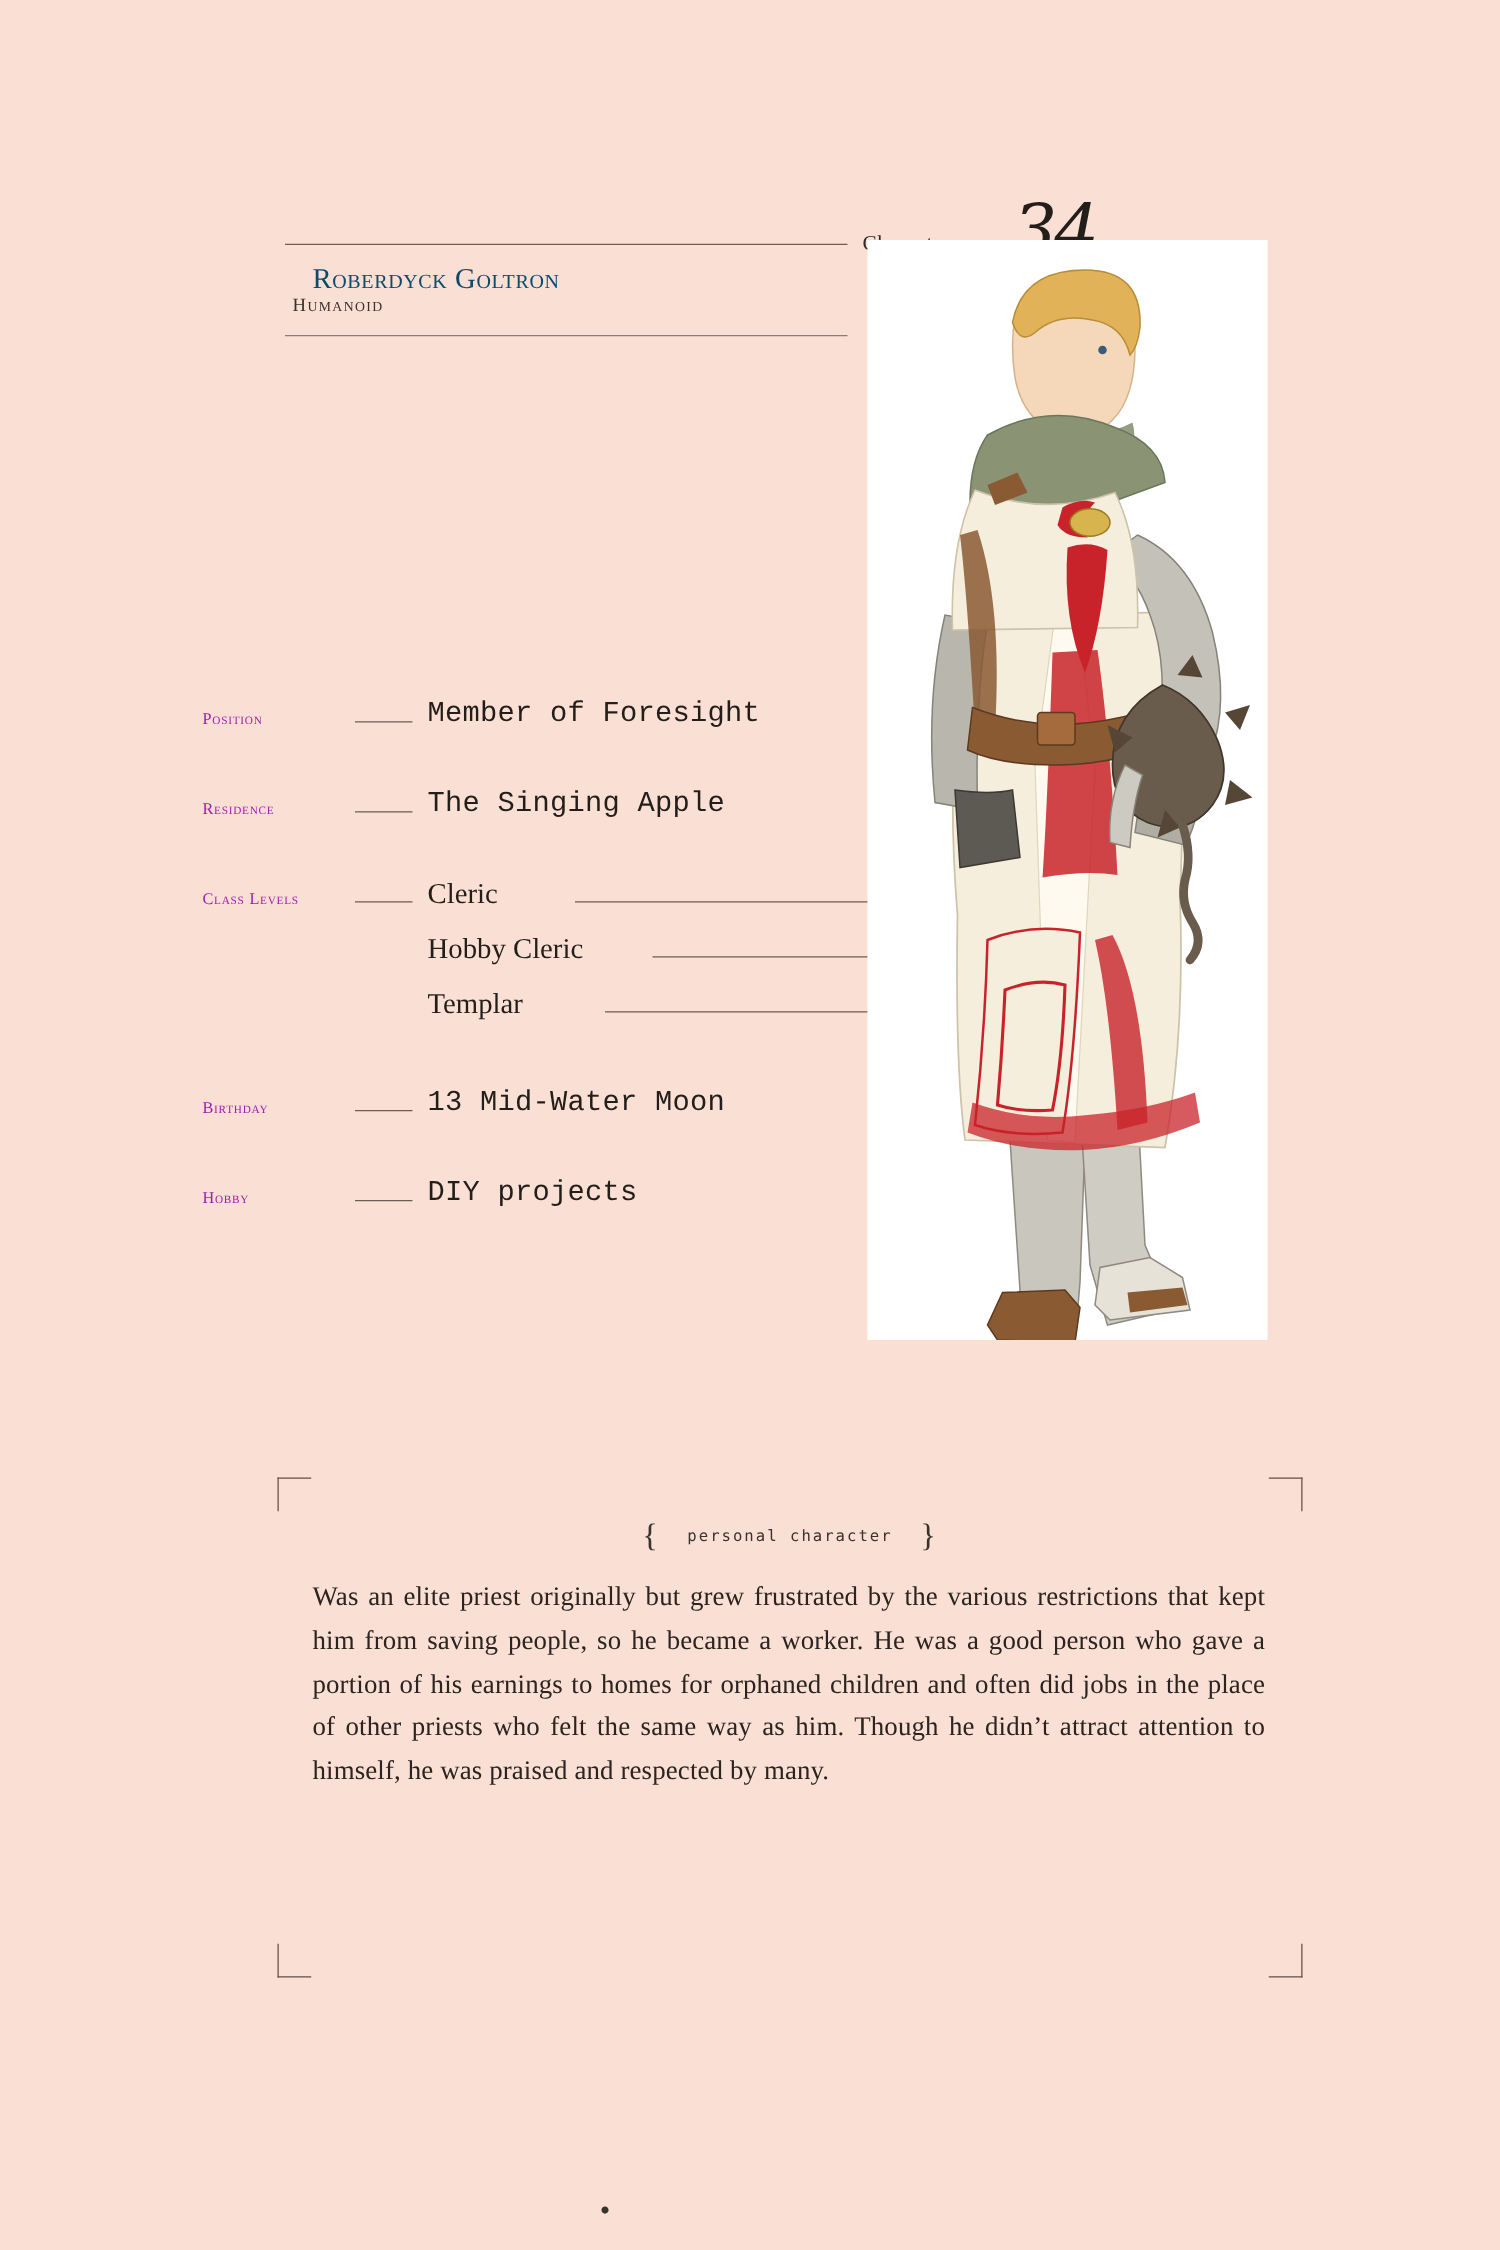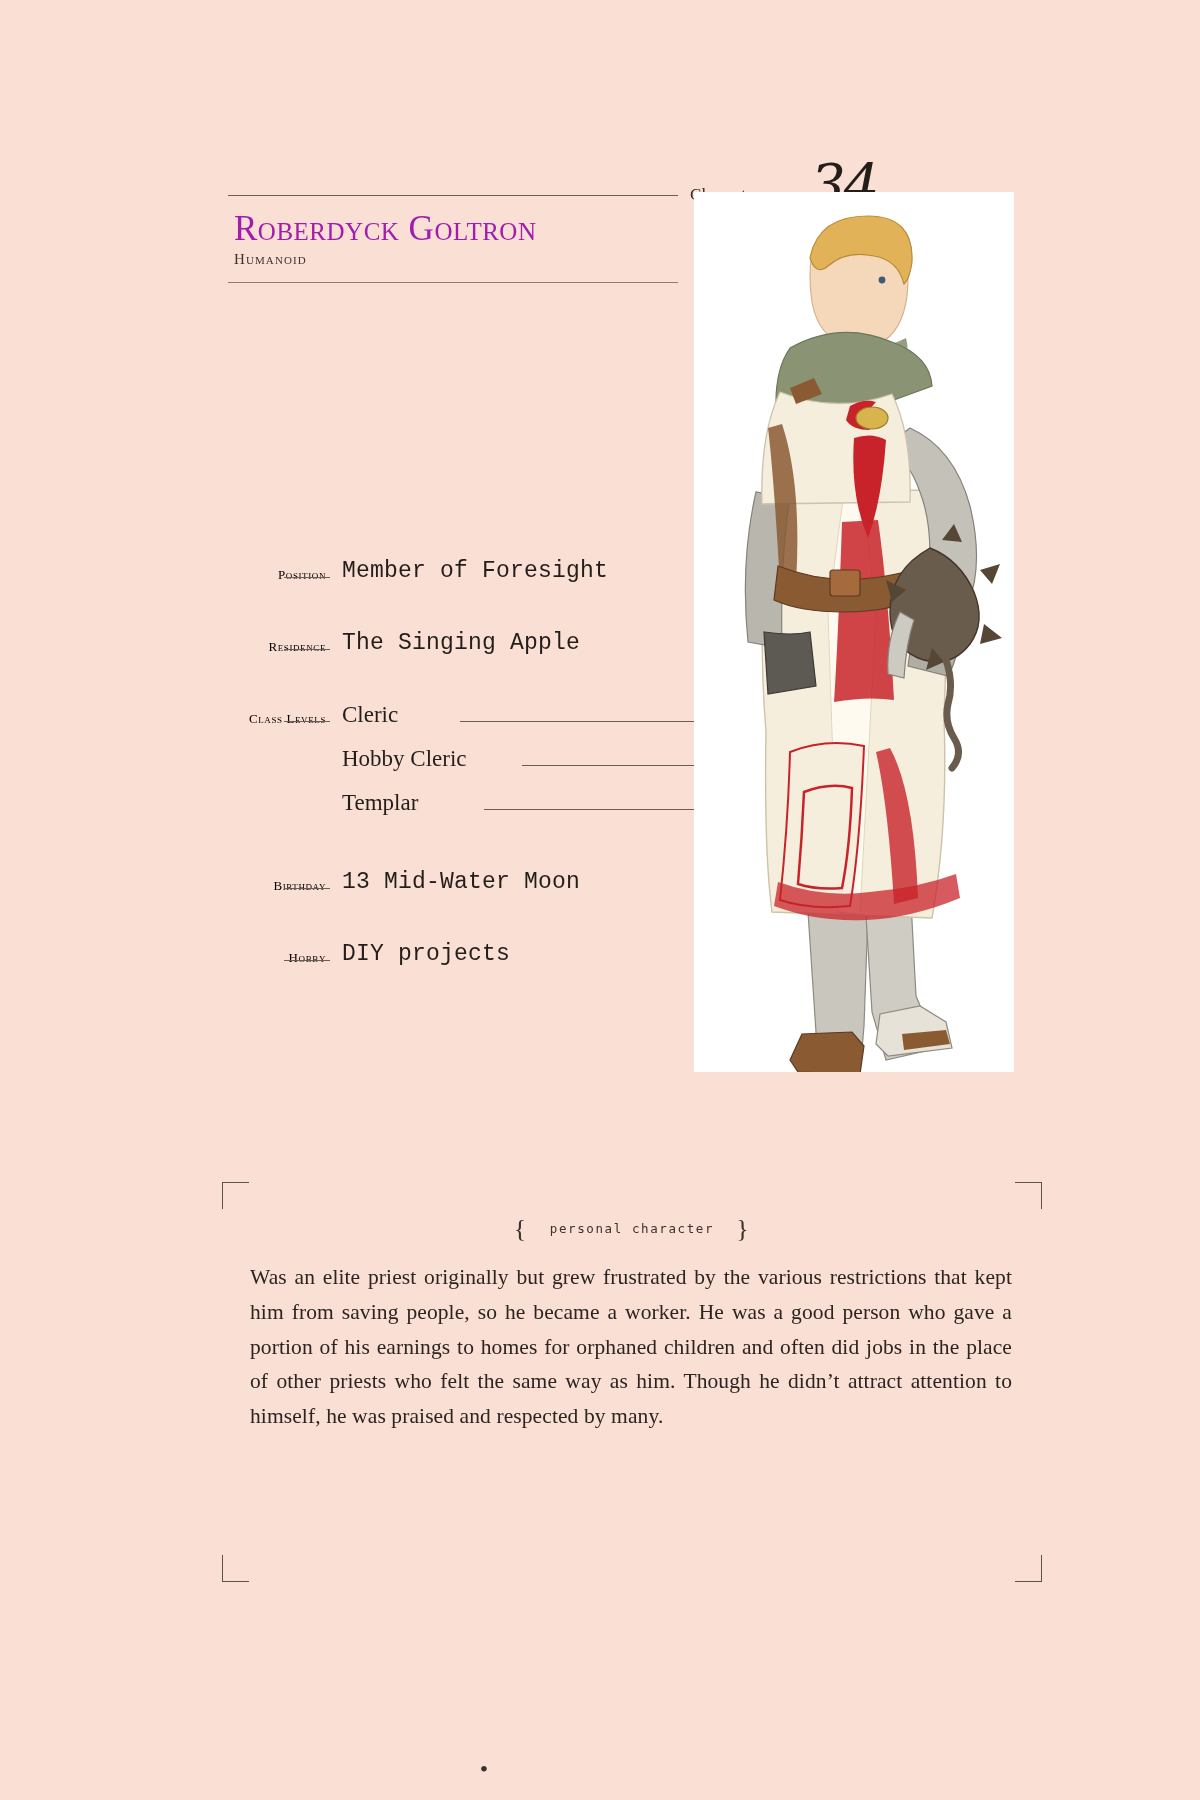--- a/index.html
+++ b/index.html
@@ -61,25 +61,25 @@
     background: #6b5e56;
     width: 450px;
   }
   .rule.thin { background: #8b7e75; }
 
   .name-block {
     padding: 10px 0 6px 6px;
   }
   .char-name {
     font-family: "Liberation Serif", serif;
-    font-size: 35px;
+    font-size: 23px;
     font-variant: small-caps;
     letter-spacing: 0.5px;
-    color: #a21caf;
-    margin: 4px 0 2px 0;
+    color: #0c4a6e;
+    margin: 4px 0 2px 16px;
     line-height: 1.1;
   }
   .char-race {
     font-family: "Liberation Serif", serif;
     font-size: 15px;
     font-variant: small-caps;
     letter-spacing: 1.1px;
     color: #3a322d;
     margin: 0 0 8px 0;
   }
@@ -98,28 +98,28 @@
     top: 555px;
     width: 460px;
   }
   .attr-row {
     position: relative;
     height: 72px;
   }
   .attr-row.tight { height: 42px; }
   .attr-key {
     position: absolute;
-    right: 356px;
+    right: 380px;
     top: 12px;
     width: 140px;
-    text-align: right;
+    text-align: left;
     font-size: 13px;
     font-variant: small-caps;
     letter-spacing: 0.6px;
-    color: #000000;
+    color: #a21caf;
     white-space: nowrap;
   }
   .attr-dash {
     position: absolute;
     left: 62px;
     top: 22px;
     width: 46px;
     height: 1px;
     background: #6b5e56;
   }

